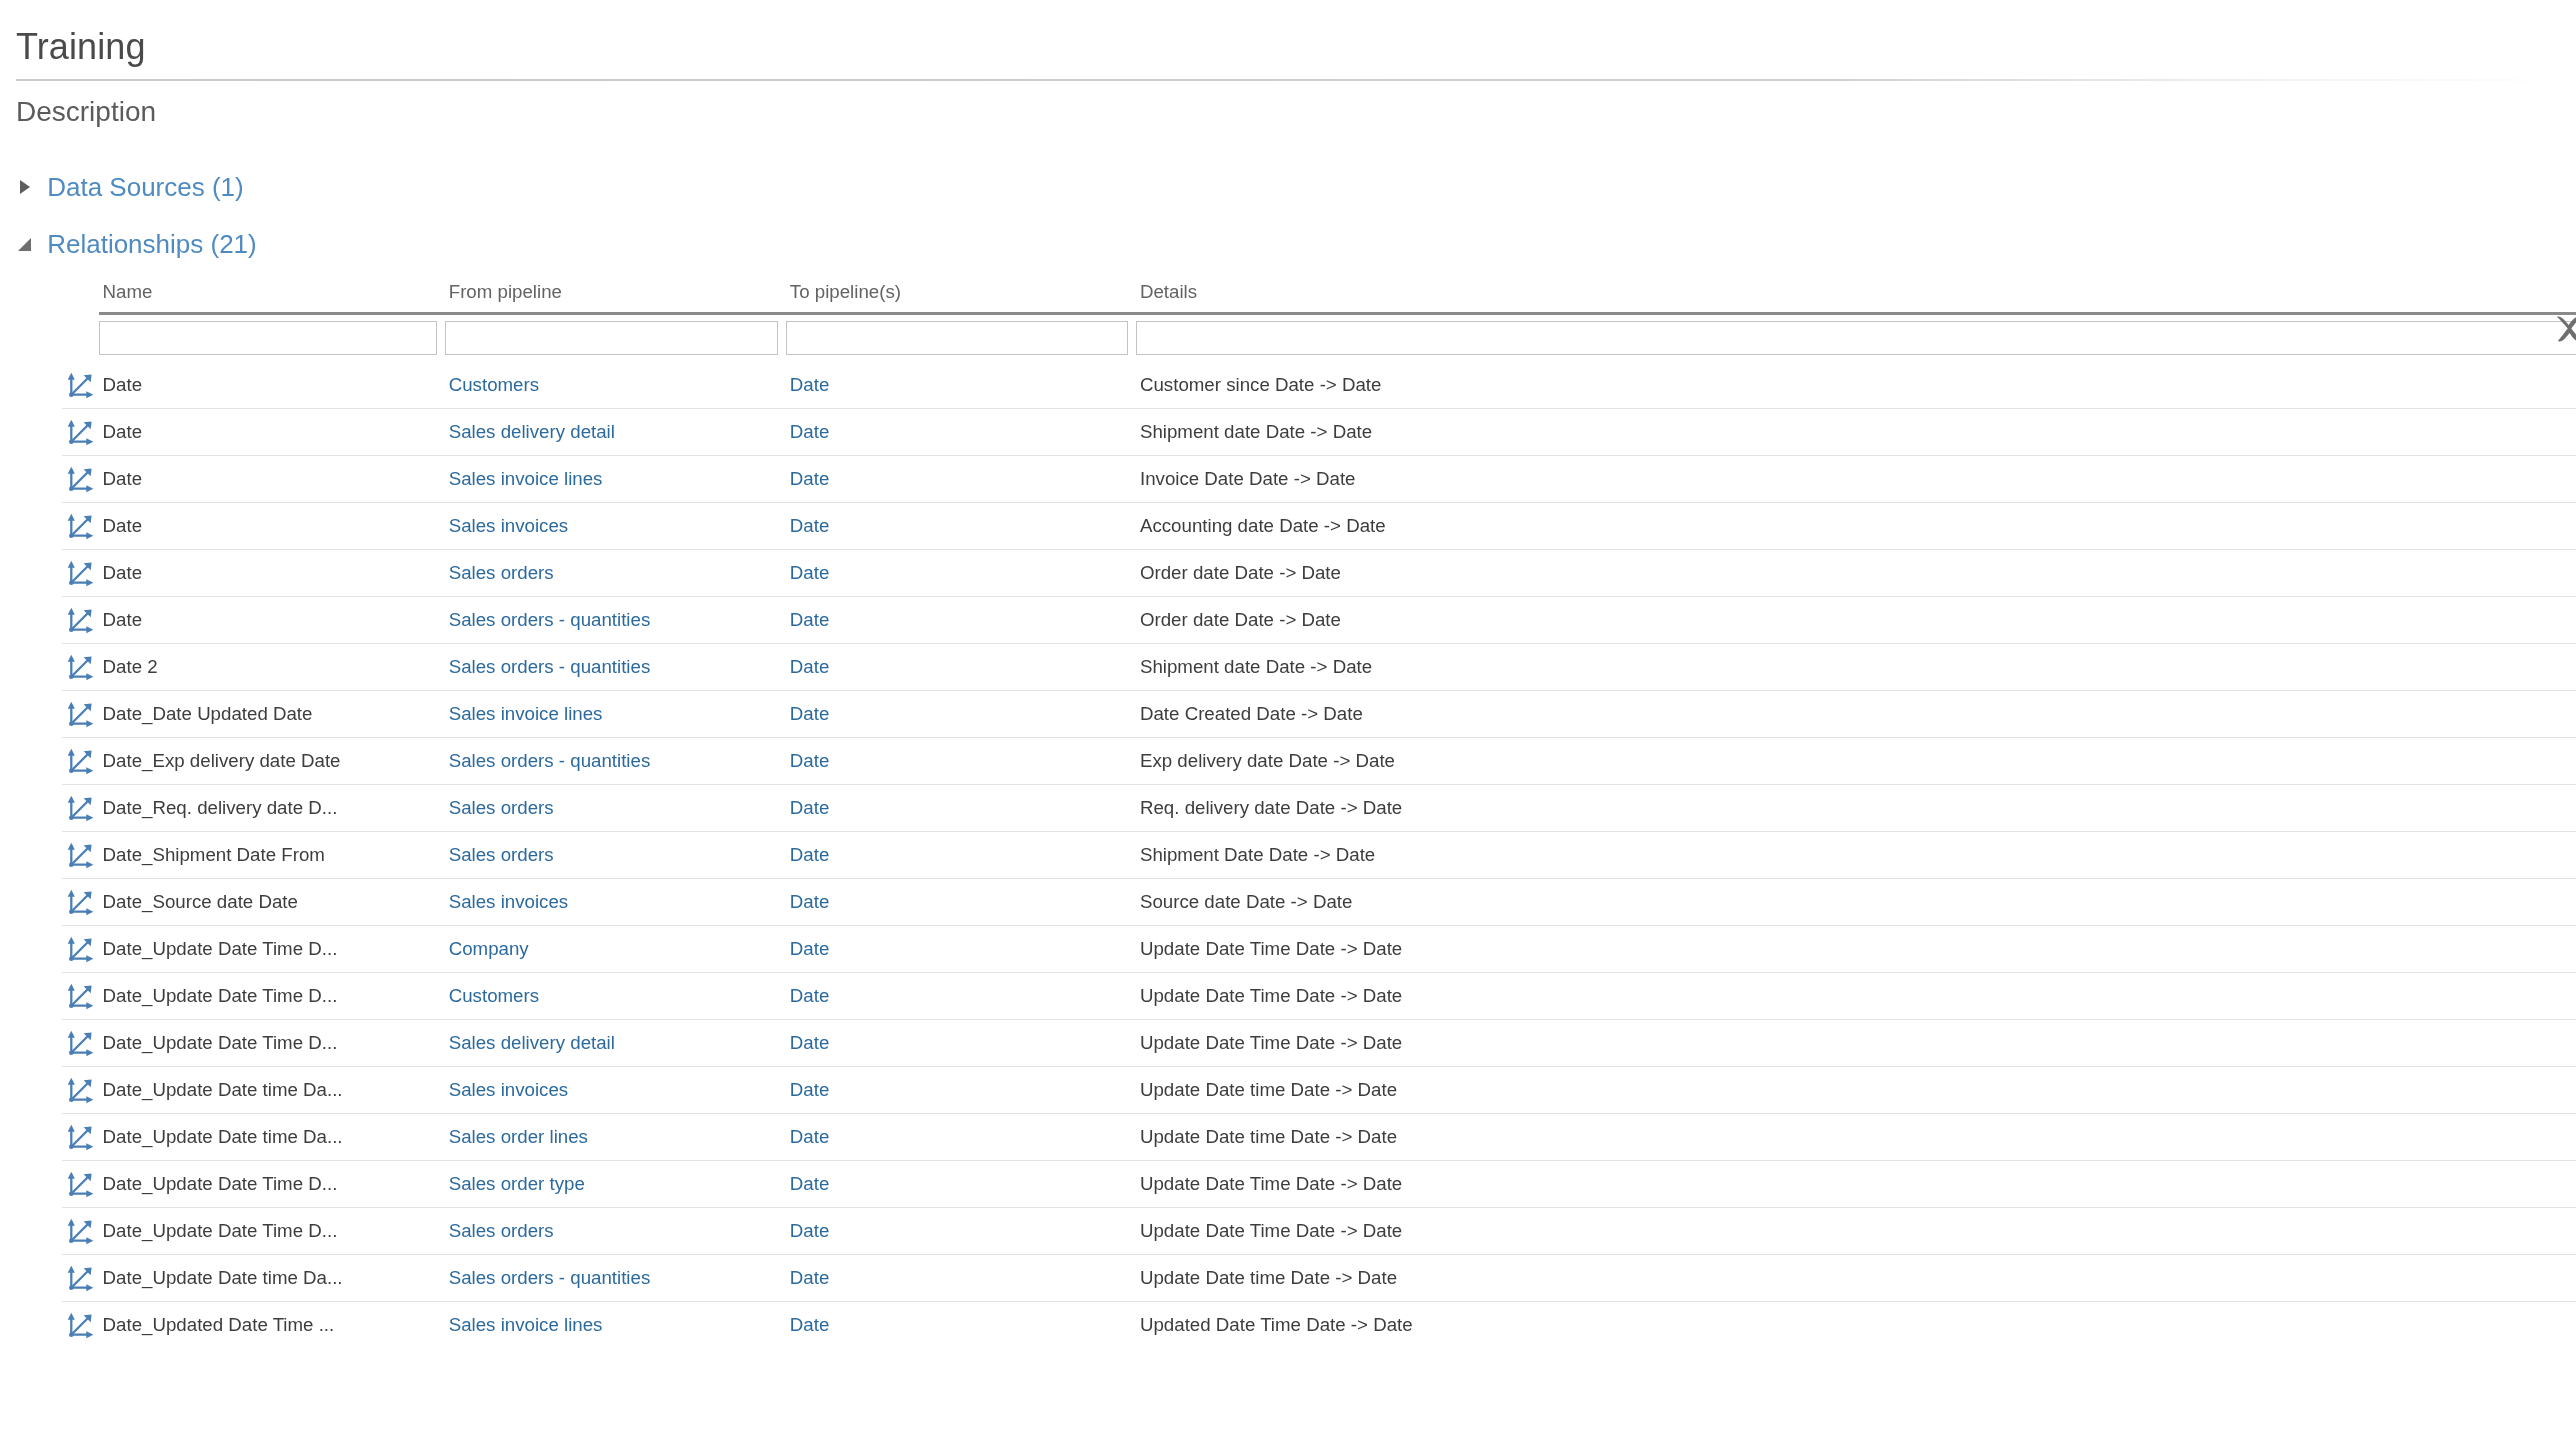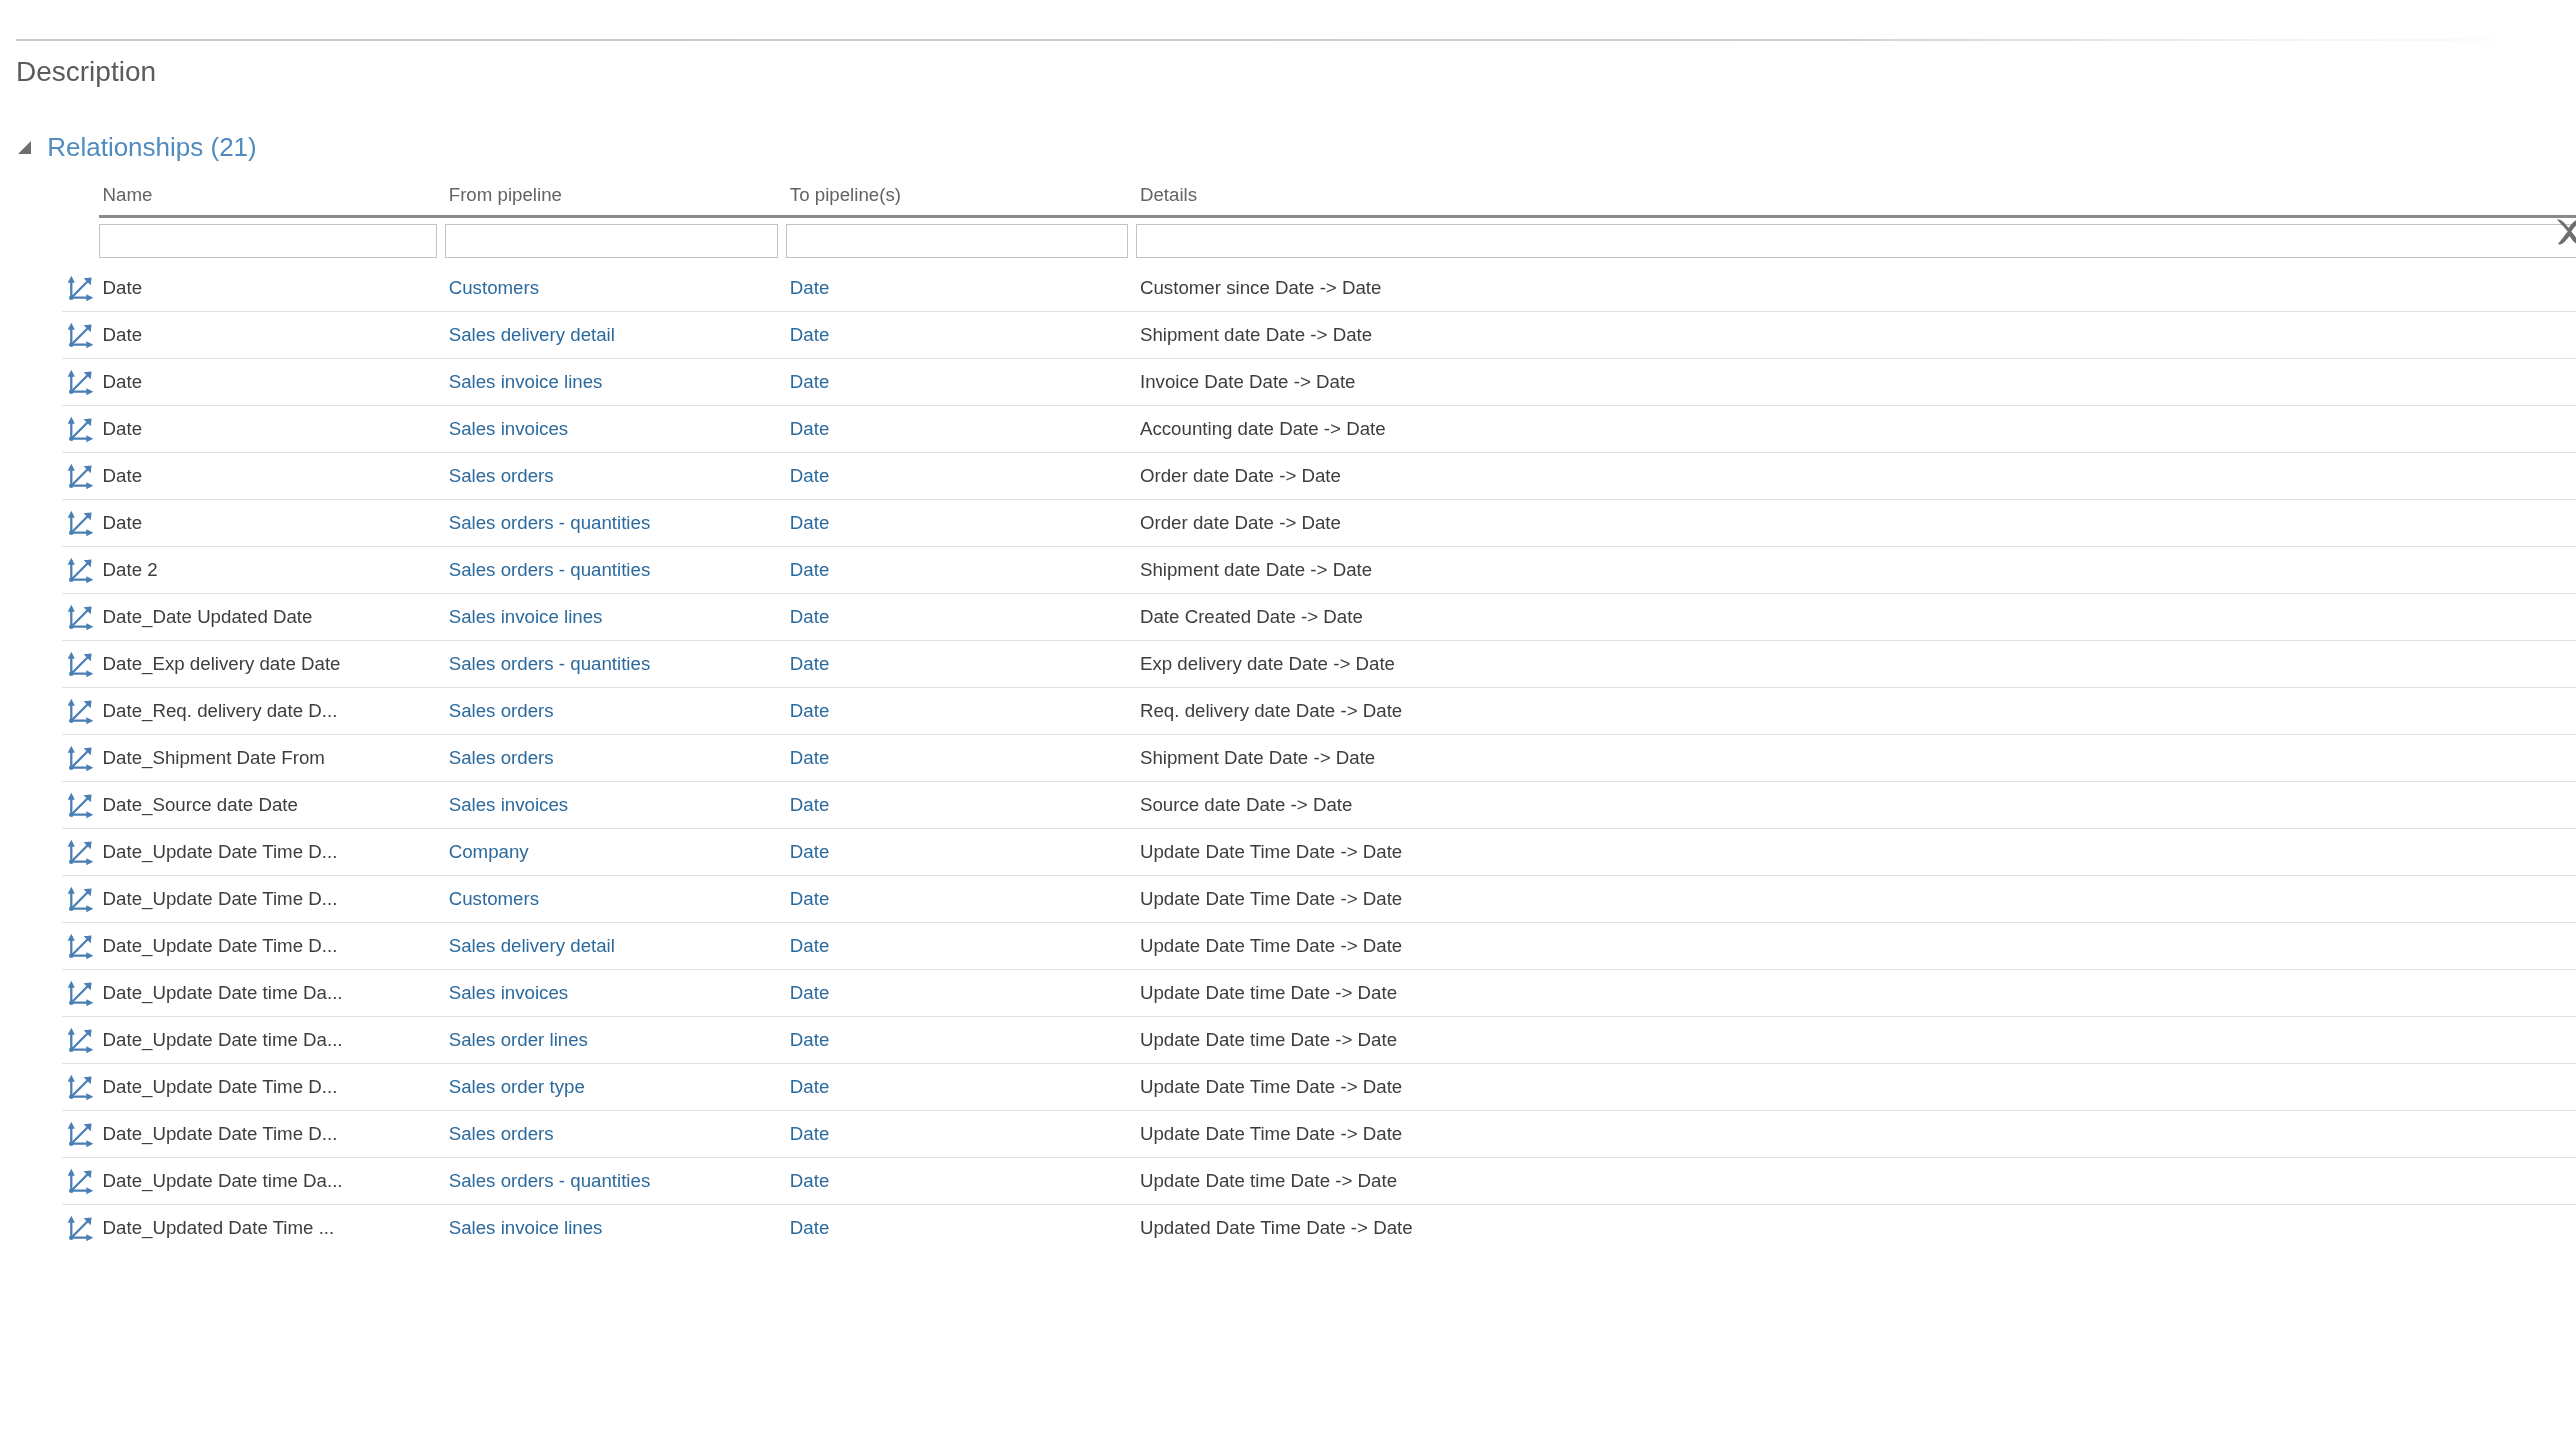--- a/index.html
+++ b/index.html
@@ -187,27 +187,34 @@
     height: 43px;
     cursor: pointer;
     color: #6e6e6e;
   }
   .clear-filter svg { display: block; }
 </style>
 </head>
 <body>
 
 <div class="page-header">
+  <div class="page-title">Training</div>
   <div class="title-rule"></div>
 </div>
 
 <div class="description">Description</div>
 
 <div class="sections">
 
+  <div class="section">
+    <div class="section-head">
+      <span class="tri tri-collapsed"></span>
+      <span class="section-title">Data Sources (1)</span>
+    </div>
+  </div>
 
 
   <div class="section">
     <div class="section-head">
       <span class="tri tri-expanded"></span>
       <span class="section-title">Relationships (21)</span>
     </div>
 
     <div class="table-wrap">
       <table class="rel-table">

